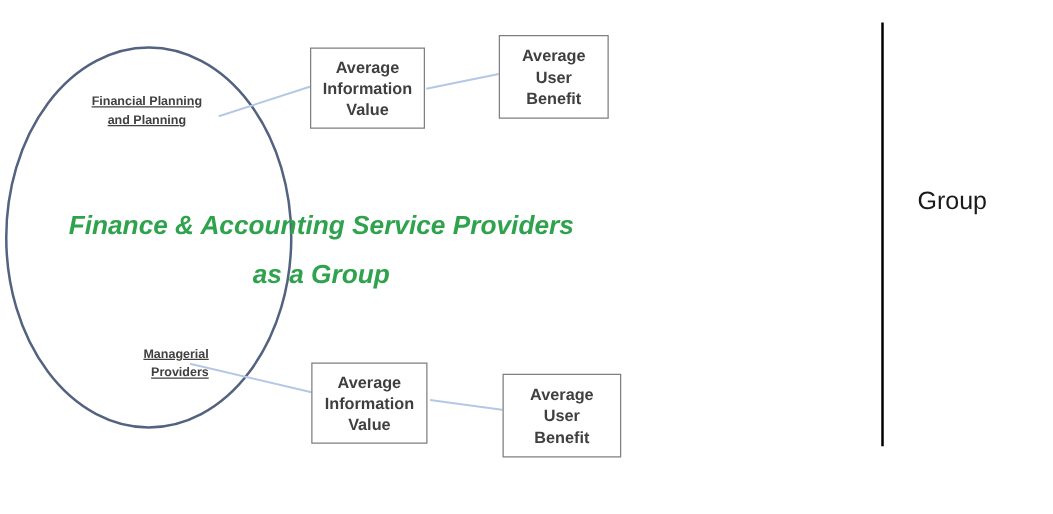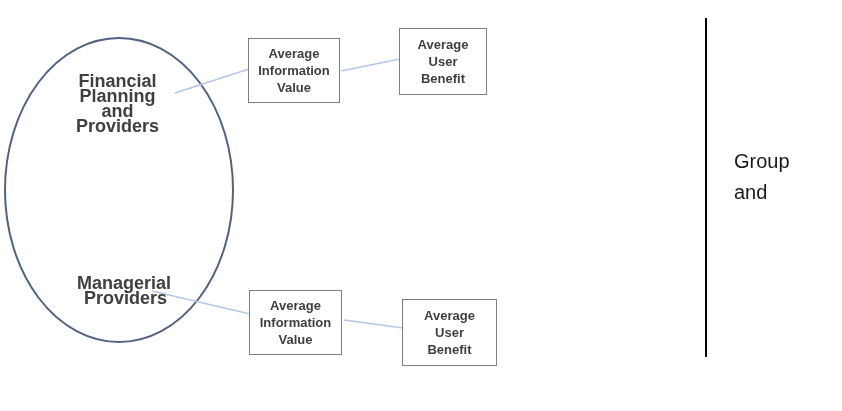--- a/index.html
+++ b/index.html
@@ -18,23 +18,24 @@
   .shapes {
     position: absolute;
     left: 0;
     top: 0;
     width: 842px;
     height: 411px;
   }
   .member-label {
     position: absolute;
     color: #404040;
-    font-size: 18px;
+    font-size: 10px;
     font-weight: bold;
     line-height: 15px;
+    text-decoration: underline;
   }
   .label-fpa {
     left: 60px;
     top: 74px;
     width: 115px;
     text-align: center;
   }
   .label-ma {
     left: 77px;
     top: 276px;
@@ -92,29 +93,31 @@
     <ellipse cx="119" cy="190" rx="114" ry="152" fill="none" stroke-width="2" stroke="#52627f"></ellipse>
     <line x1="175" y1="93" x2="249" y2="69" stroke-width="1.5" stroke="#b4c7e7"></line>
     <line x1="341" y1="71" x2="400" y2="59" stroke-width="1.5" stroke="#b4c7e7"></line>
     <line x1="152" y1="291" x2="250" y2="314" stroke-width="1.5" stroke="#b4c7e7"></line>
     <line x1="344" y1="320" x2="403" y2="328" stroke-width="1.5" stroke="#b4c7e7"></line>
     <line x1="706" y1="18" x2="706" y2="357" stroke-width="2" stroke="#000000"></line>
   </svg>
 
   <div class="member-label label-fpa">
     <div>Financial Planning</div>
-    <div>and Providers</div>
+    <div>and Planning</div>
   </div>
 
   <div class="member-label label-ma">
     <div>Managerial</div>
     <div>Providers</div>
   </div>
 
   <div class="group-title">
+    <div>Finance &amp; Accounting Service Providers</div>
+    <div>as a Group</div>
   </div>
 
   <div class="box box-a">
     <div>Average</div>
     <div>Information</div>
     <div>Value</div>
   </div>
 
   <div class="box box-b">
     <div>Average</div>
@@ -129,16 +132,15 @@
   </div>
 
   <div class="box box-d">
     <div>Average</div>
     <div>User</div>
     <div>Benefit</div>
   </div>
 
   <div class="users-label">
     <div>Group</div>
-    <div>and</div>
   </div>
 
 </div>
 
 </body></html>

